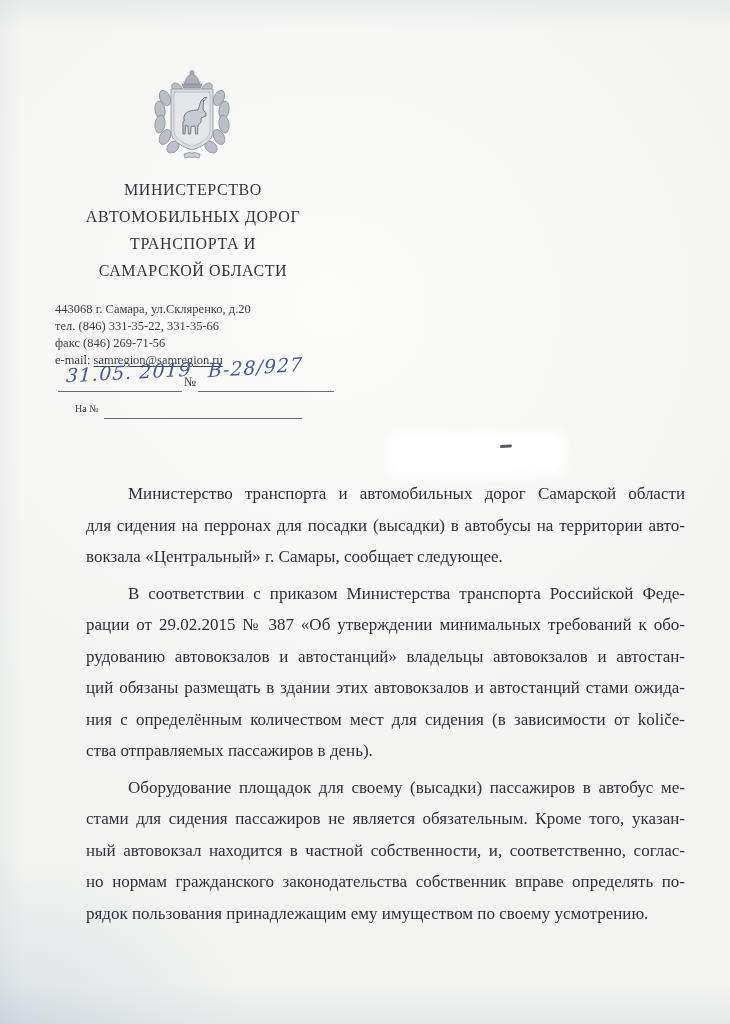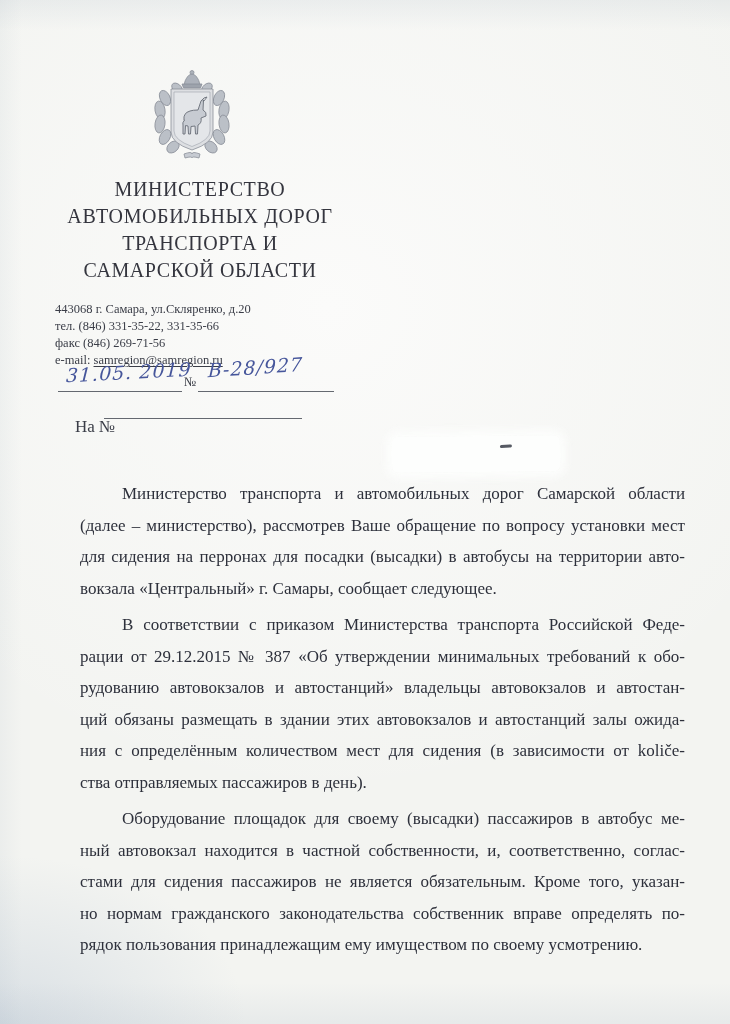--- a/index.html
+++ b/index.html
@@ -16,62 +16,62 @@
       linear-gradient(to right, rgba(140,160,175,0.08), rgba(140,160,175,0) 3%),
       radial-gradient(120% 80% at 45% 30%, #fbfbfa 0%, rgba(250,250,249,0) 60%),
       #f3f4f1;
   }
 
   
   .emblem { position:absolute; left:148px; top:68px; width:88px; height:104px; filter:blur(0.3px); opacity:0.96; }
 
   
   .ministry {
-    position:absolute; left:37px; top:176px; width:326px;
-    text-align:center; font-size:20px; line-height:27px;
+    position:absolute; left:30px; top:176px; width:326px;
+    text-align:center; font-size:16px; line-height:27px;
     letter-spacing:0.6px; color:#34353e; font-weight:500;
   }
   .address {
     position:absolute; left:55px; top:301px; width:312px;
     font-size:12.5px; line-height:17px; color:#3a3d47;
   }
   .address .email { text-decoration:underline; text-underline-offset:2px; }
 
   
   .hw {
     font-family:"DejaVu Serif", serif; font-style:italic;
     color:#46569b; letter-spacing:1px;
   }
   .hw-date { position:absolute; left:66px; top:361px; font-size:19px; transform:rotate(-3deg) skewX(-6deg); }
   .hw-number { position:absolute; left:208px; top:356px; font-size:19px; transform:rotate(-4deg) skewX(-6deg); }
   .no-sign { position:absolute; left:184px; top:374px; font-size:13px; color:#3a3d47; }
   .rule { position:absolute; height:1px; background:#4a4f58; opacity:0.85; }
   .rule-date { left:58px; top:391px; width:124px; }
   .rule-number { left:198px; top:391px; width:136px; }
-  .reply-label { position:absolute; left:75px; top:417px; font-size:17px; color:#3a3d47; }
+  .reply-label { position:absolute; left:75px; top:403px; font-size:10px; color:#3a3d47; }
   .rule-reply { left:104px; top:418px; width:198px; }
 
   
   .redaction {
     position:absolute; left:392px; top:436px; width:168px; height:36px;
     background:rgba(253,254,253,0.95); border-radius:6px;
     box-shadow:0 0 10px 6px rgba(253,254,253,0.9);
     transform:rotate(-0.5deg);
   }
   .redaction .dash {
     position:absolute; left:108px; top:9px; width:12px; height:3px;
     background:#565a63; border-radius:2px; transform:rotate(-4deg);
   }
 
   
   .letter-body {
     position:absolute; left:80px; top:478px; width:605px;
     font-size:17px; line-height:31.5px; color:#2d303b;
   }
-  .para { margin:0 0 5px 0; }
+  .para { margin:0 0 5px 6px; }
   .line { text-align:justify; text-align-last:justify; white-space:normal; }
   .line.first { text-indent:42px; }
   .line.last { text-align-last:left; }
 </style>
 </head>
 <body>
 
 <div class="page">
 
   <div class="emblem">
@@ -136,34 +136,33 @@
   <span class="reply-label">На №</span>
   <div class="rule rule-reply"></div>
 
   <div class="redaction">
     <div class="dash"></div>
   </div>
 
   <div class="letter-body">
       <div class="para">
         <div class="line first">Министерство транспорта и автомобильных дорог Самарской области</div>
-        <div class="line">(далее – министерство), рассмотрев Ваше обращение по вопросу установки мест</div>
         <div class="line">для сидения на перронах для посадки (высадки) в автобусы на территории авто-</div>
         <div class="line last">вокзала «Центральный» г. Самары, сообщает следующее.</div>
       </div>
       <div class="para">
         <div class="line first">В соответствии с приказом Министерства транспорта Российской Феде-</div>
-        <div class="line">рации от 29.12.2015 № 387 «Об утверждении минимальных требований к обо-</div>
+        <div class="line">рации от 29.02.2015 № 387 «Об утверждении минимальных требований к обо-</div>
         <div class="line">рудованию автовокзалов и автостанций» владельцы автовокзалов и автостан-</div>
-        <div class="line">ций обязаны размещать в здании этих автовокзалов и автостанций залы ожида-</div>
+        <div class="line">ций обязаны размещать в здании этих автовокзалов и автостанций стами ожида-</div>
         <div class="line">ния с определённым количеством мест для сидения (в зависимости от količе-</div>
         <div class="line last">ства отправляемых пассажиров в день).</div>
       </div>
       <div class="para">
         <div class="line first">Оборудование площадок для своему (высадки) пассажиров в автобус ме-</div>
+        <div class="line">стами для сидения пассажиров не является обязательным. Кроме того, указан-</div>
         <div class="line">ный автовокзал находится в частной собственности, и, соответственно, соглас-</div>
-        <div class="line">стами для сидения пассажиров не является обязательным. Кроме того, указан-</div>
         <div class="line">но нормам гражданского законодательства собственник вправе определять по-</div>
         <div class="line last">рядок пользования принадлежащим ему имуществом по своему усмотрению.</div>
       </div>
     </div>
 
 </div>
 
 </body></html>

